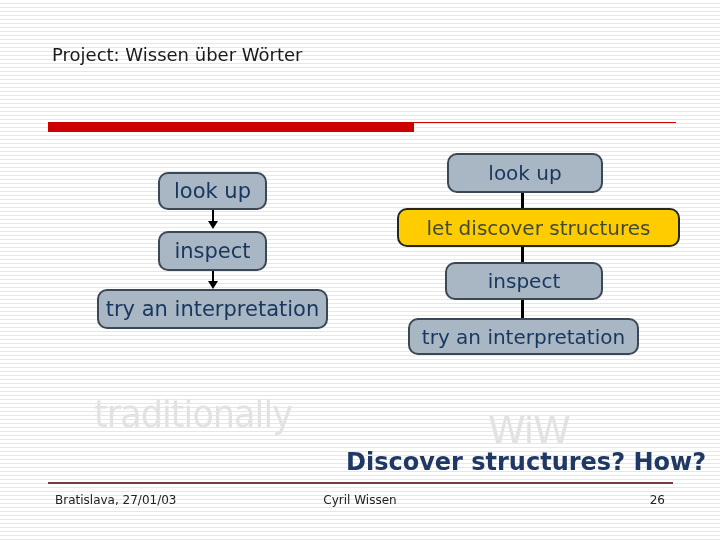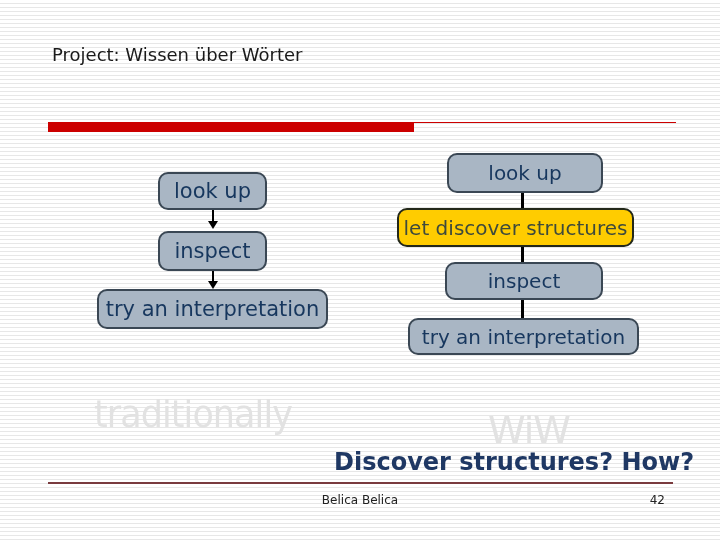--- a/index.html
+++ b/index.html
@@ -65,21 +65,21 @@
   .connector{
     position:absolute;width:3px;background:#000;
   }
   .watermark{
     position:absolute;
     font-size:38px;letter-spacing:-1px;
     color:#e2e2e2;
     white-space:nowrap;
   }
   .question{
-    position:absolute;left:334px;top:448px;width:360px;
+    position:absolute;left:346px;top:448px;width:360px;
     text-align:right;
     font-size:24px;font-weight:bold;color:#1f3864;
     white-space:nowrap;
   }
   .footer-line{
     position:absolute;left:48px;top:482px;
     width:625px;height:2px;background:#7a3b3e;
   }
   .footer-text{
     position:absolute;top:493px;
@@ -108,32 +108,33 @@
 
   <div class="arrow-shaft" style="left:212px;top:271px;height:11px;"></div>
   <div class="arrow-head" style="left:208px;top:281px;"></div>
 
   <div class="flowbox" style="left:97px;top:289px;width:231px;height:40px;">try an interpretation</div>
 
   <div class="flowbox small" style="left:447px;top:153px;width:156px;height:40px;">look up</div>
 
   <div class="connector" style="left:521px;top:193px;height:15px;"></div>
 
-  <div class="flowbox small highlight" style="left:397px;top:208px;width:237px;height:39px;">let discover structures</div>
+  <div class="flowbox small highlight" style="left:397px;top:208px;width:283px;height:39px;">let discover structures</div>
 
   <div class="connector" style="left:521px;top:247px;height:15px;"></div>
 
   <div class="flowbox small" style="left:445px;top:262px;width:158px;height:38px;">inspect</div>
 
   <div class="connector" style="left:521px;top:300px;height:18px;"></div>
 
   <div class="flowbox small" style="left:408px;top:318px;width:231px;height:37px;">try an interpretation</div>
 
   <div class="watermark" style="left:94px;top:392px;transform:scaleX(0.92);transform-origin:left;">traditionally</div>
   <div class="watermark" style="left:488px;top:408px;">WiW</div>
 
   <div class="question">Discover structures? How?</div>
 
   <div class="footer-line"></div>
-  <div class="footer-text footer-center">Belica Belica</div>
-  <div class="footer-text footer-right">42</div>
+  <div class="footer-text footer-left">Bratislava, 27/01/03</div>
+  <div class="footer-text footer-center">Cyril Wissen</div>
+  <div class="footer-text footer-right">26</div>
 
 </div>
 
 </body></html>

